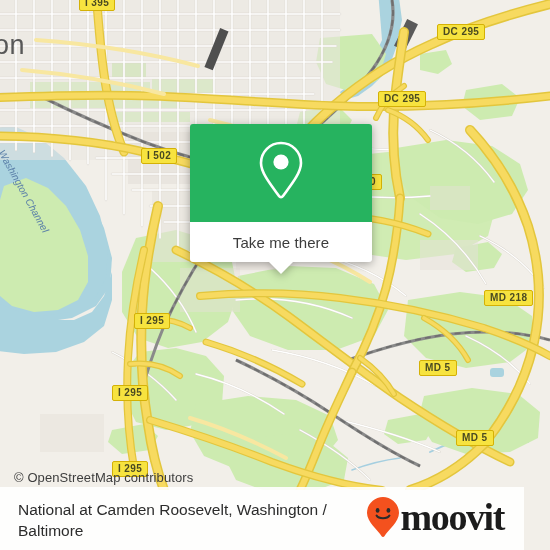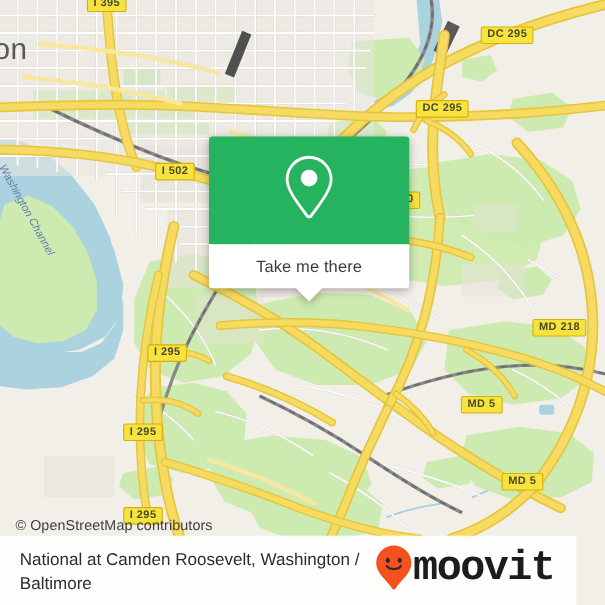--- a/index.html
+++ b/index.html
@@ -152,21 +152,21 @@
   }
   .brand {
     flex: 0 0 auto;
     display: flex;
     align-items: center;
     margin-right: 8px;
   }
   .brand-wordmark {
     font-size: 38px;
     color: #1c1c1c;
-    font-family: Liberation Mono, monospace;
+    font-family: Liberation Serif, serif;
     font-weight: 600;
     letter-spacing: -1.4px;
     line-height: 38px;
     margin-left: 1px;
     padding-bottom: 4px;
   }
 </style>
 </head>
 <body>
 

